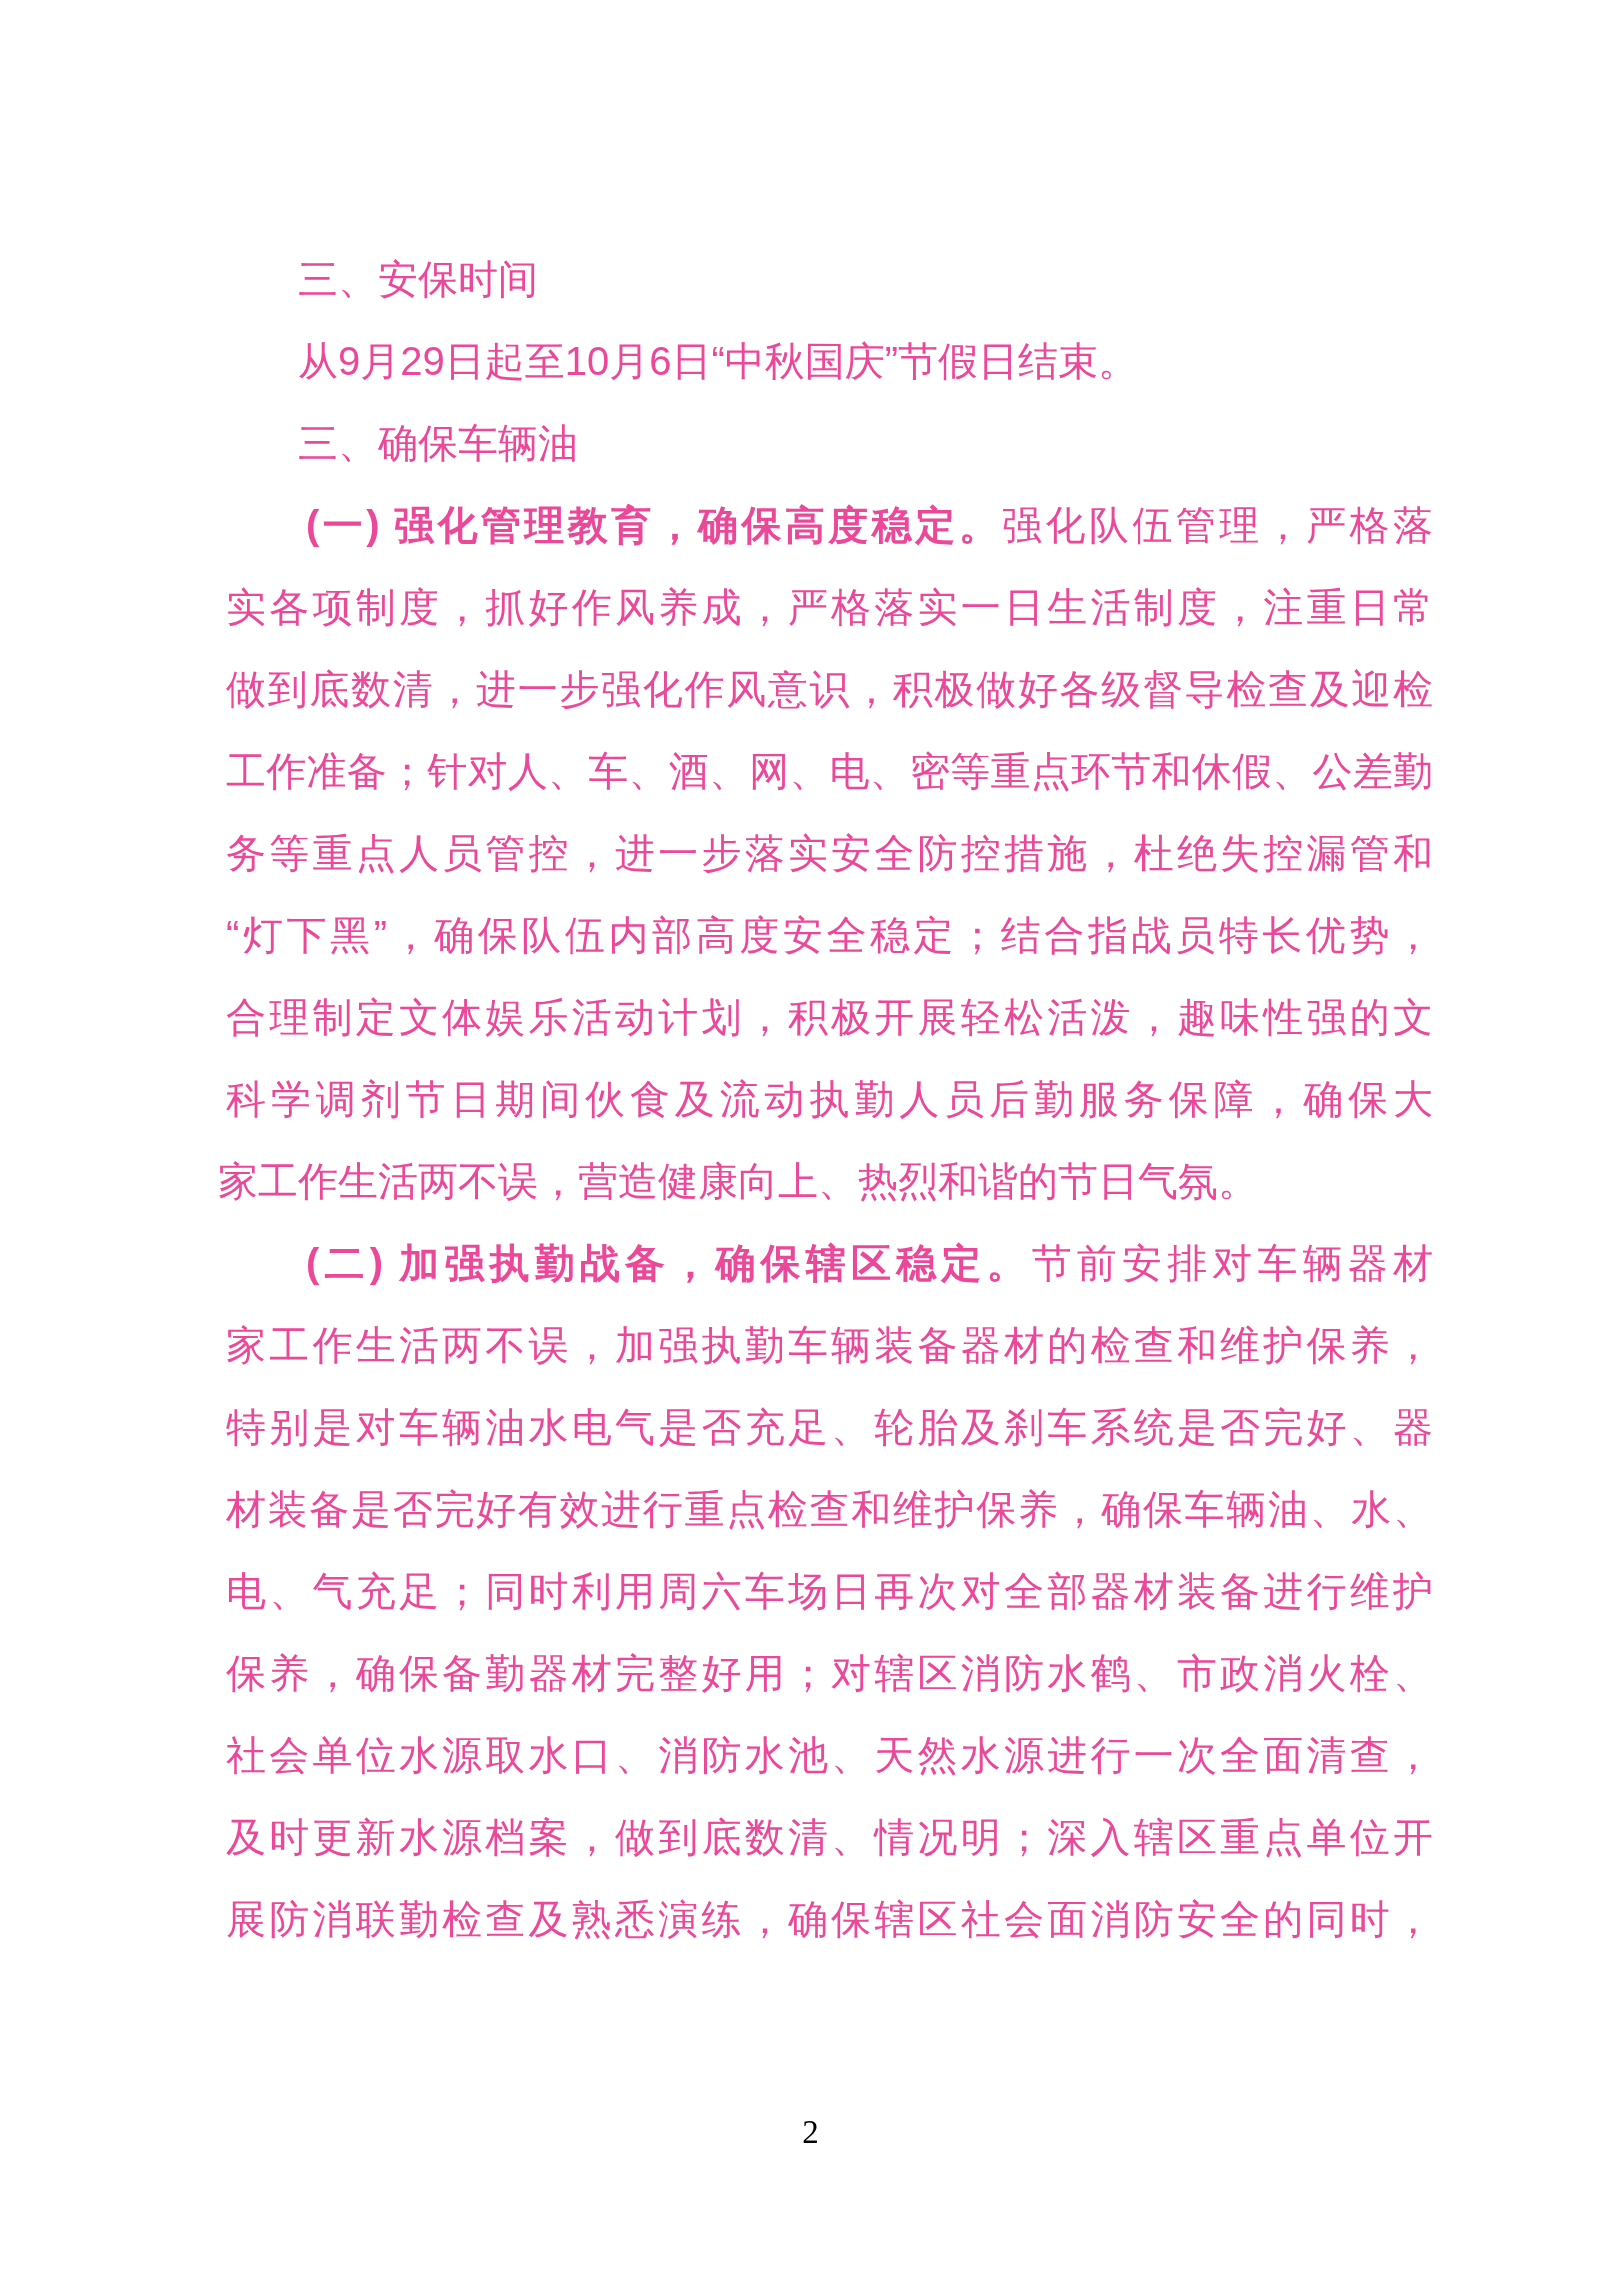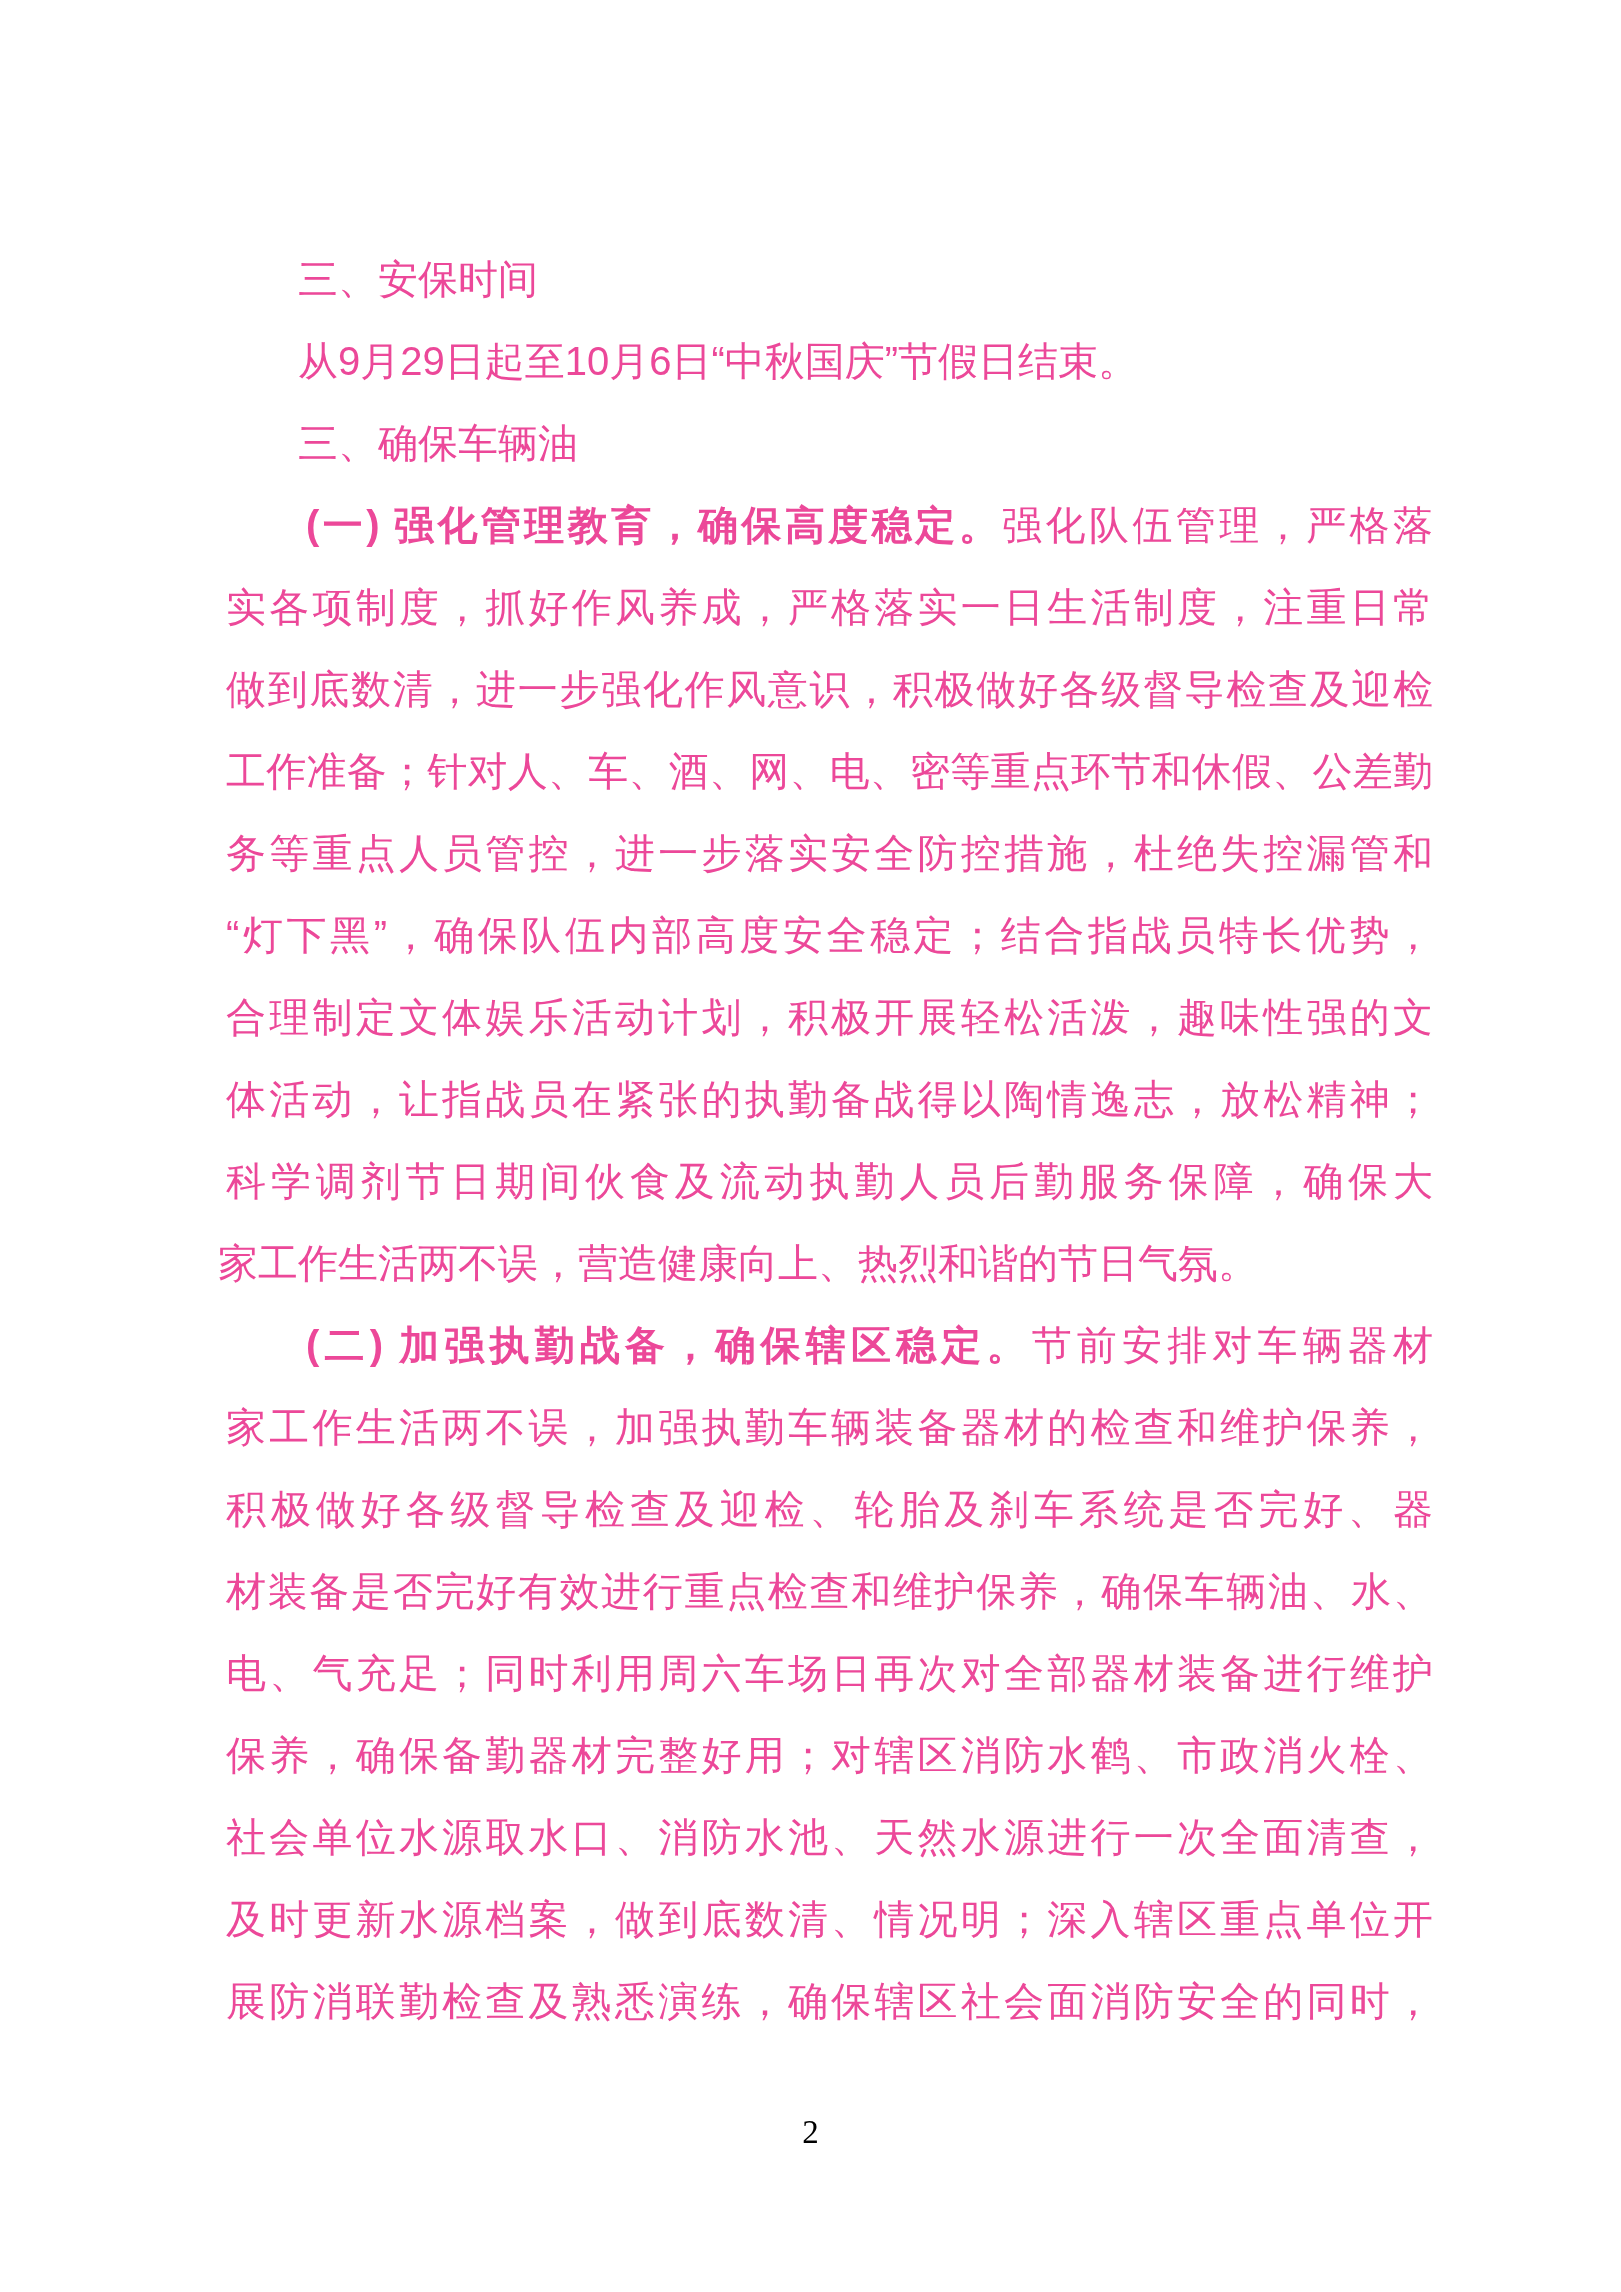--- a/index.html
+++ b/index.html
@@ -59,26 +59,25 @@
       <div class="line indent"><span>三、安保时间</span></div>
       <div class="line indent"><span>从9月29日起至10月6日“中秋国庆”节假日结束。</span></div>
       <div class="line indent"><span>三、确保车辆油</span></div>
       <div class="line stretch indent"><span class="bold">(一) 强化管理教育，确保高度稳定。</span><span>强化队伍管理，严格落</span></div>
       <div class="line stretch"><span>实各项制度，抓好作风养成，严格落实一日生活制度，注重日常</span></div>
       <div class="line stretch"><span>做到底数清，进一步强化作风意识，积极做好各级督导检查及迎检</span></div>
       <div class="line stretch"><span>工作准备；针对人、车、酒、网、电、密等重点环节和休假、公差勤</span></div>
       <div class="line stretch"><span>务等重点人员管控，进一步落实安全防控措施，杜绝失控漏管和</span></div>
       <div class="line stretch"><span>“灯下黑”，确保队伍内部高度安全稳定；结合指战员特长优势，</span></div>
       <div class="line stretch"><span>合理制定文体娱乐活动计划，积极开展轻松活泼，趣味性强的文</span></div>
-      <div class="line stretch"><span>体活动，让指战员在紧张的执勤备战得以陶情逸志，放松精神；</span></div>
       <div class="line stretch"><span>科学调剂节日期间伙食及流动执勤人员后勤服务保障，确保大</span></div>
       <div class="line"><span>家工作生活两不误，营造健康向上、热烈和谐的节日气氛。</span></div>
       <div class="line stretch indent"><span class="bold">(二) 加强执勤战备，确保辖区稳定。</span><span>节前安排对车辆器材</span></div>
       <div class="line stretch"><span>家工作生活两不误，加强执勤车辆装备器材的检查和维护保养，</span></div>
-      <div class="line stretch"><span>积极做好各级督导检查及迎检、轮胎及刹车系统是否完好、器</span></div>
+      <div class="line stretch"><span>特别是对车辆油水电气是否充足、轮胎及刹车系统是否完好、器</span></div>
       <div class="line stretch"><span>材装备是否完好有效进行重点检查和维护保养，确保车辆油、水、</span></div>
       <div class="line stretch"><span>电、气充足；同时利用周六车场日再次对全部器材装备进行维护</span></div>
       <div class="line stretch"><span>保养，确保备勤器材完整好用；对辖区消防水鹤、市政消火栓、</span></div>
       <div class="line stretch"><span>社会单位水源取水口、消防水池、天然水源进行一次全面清查，</span></div>
       <div class="line stretch"><span>及时更新水源档案，做到底数清、情况明；深入辖区重点单位开</span></div>
       <div class="line stretch"><span>展防消联勤检查及熟悉演练，确保辖区社会面消防安全的同时，</span></div>
     </div>
   <div class="footer">
     <span>2</span>
   </div>

